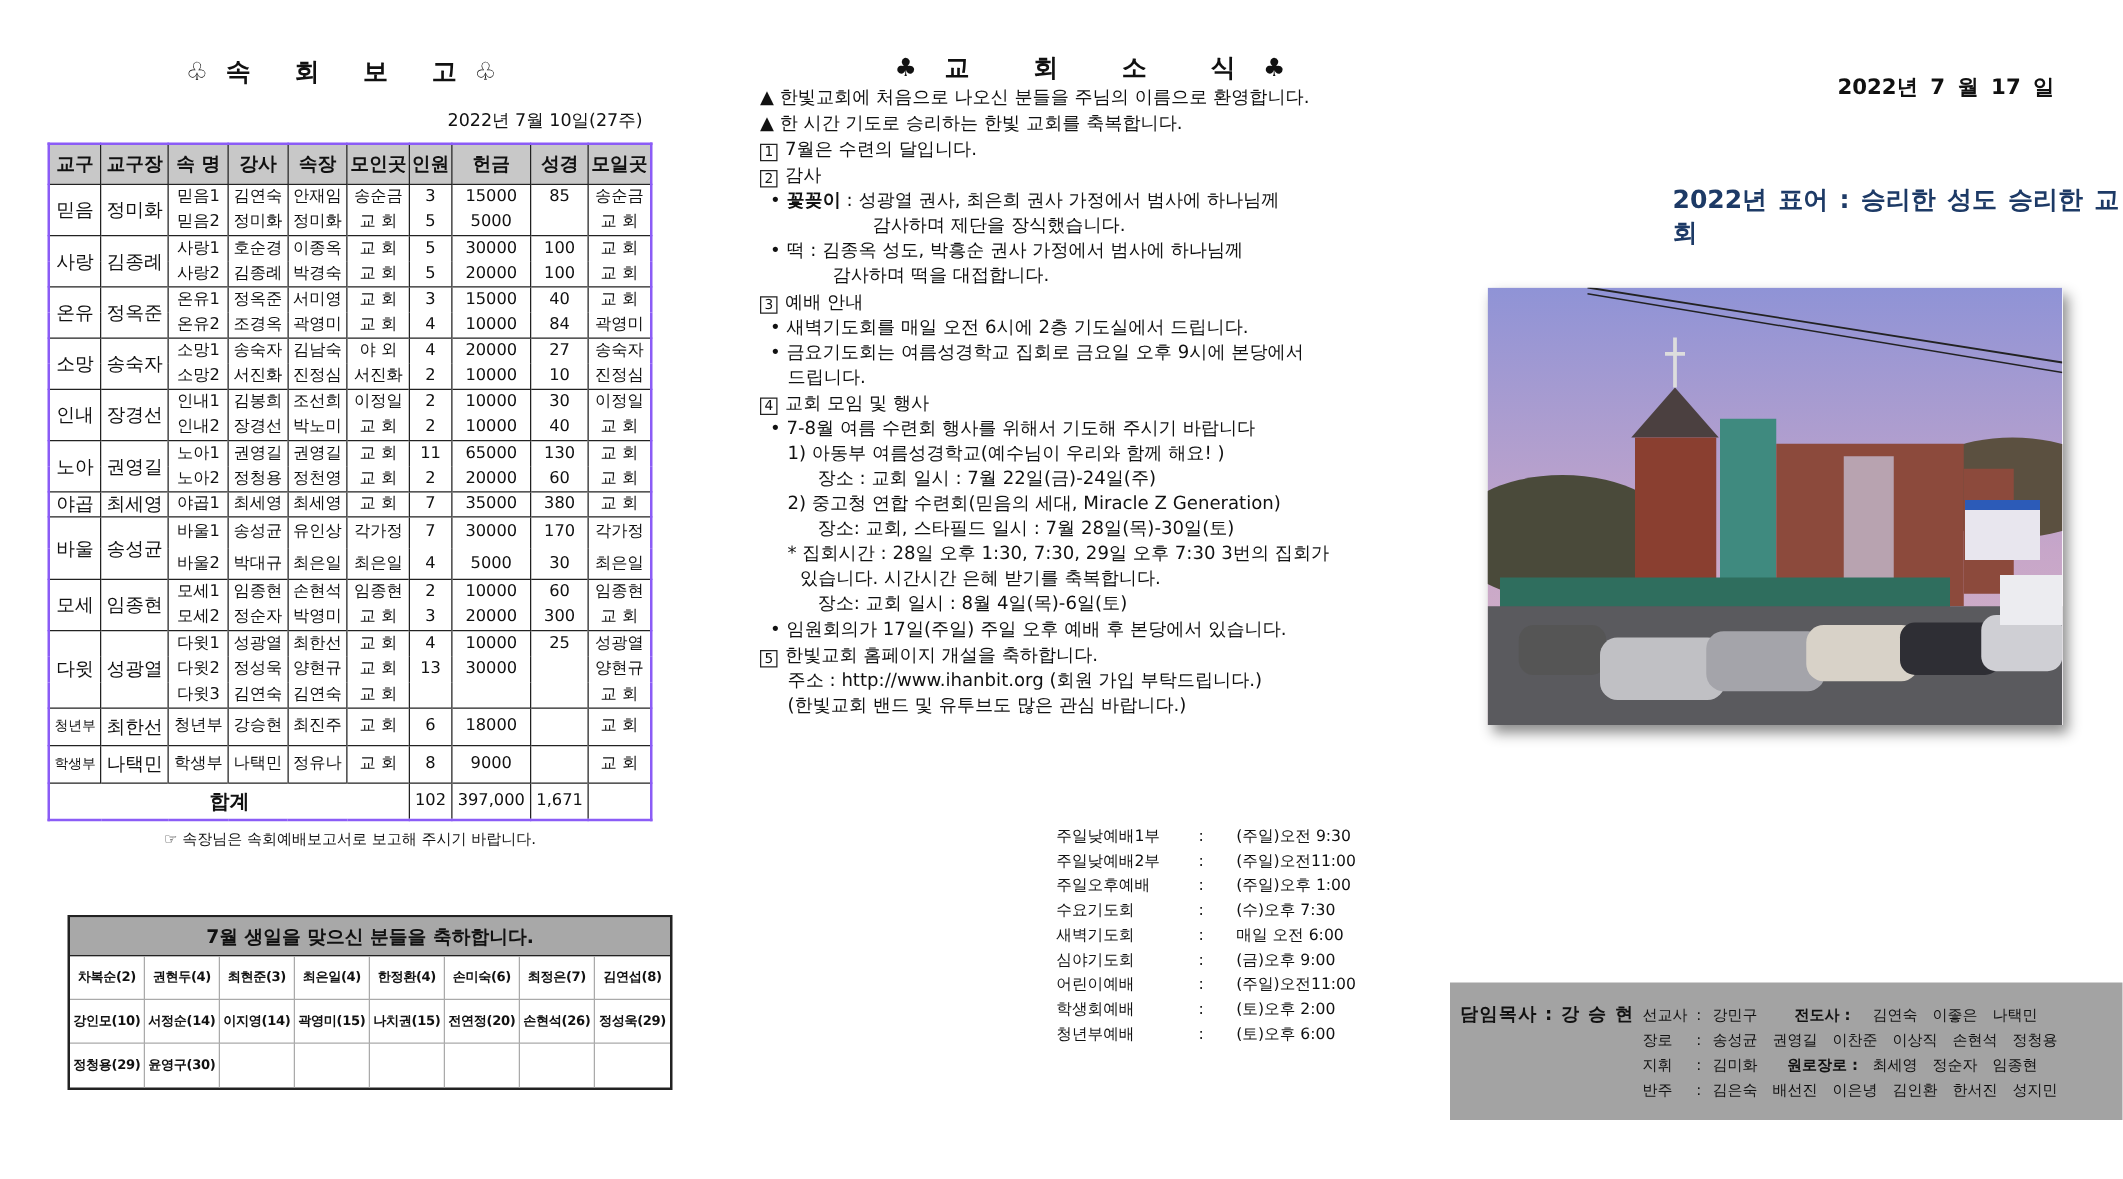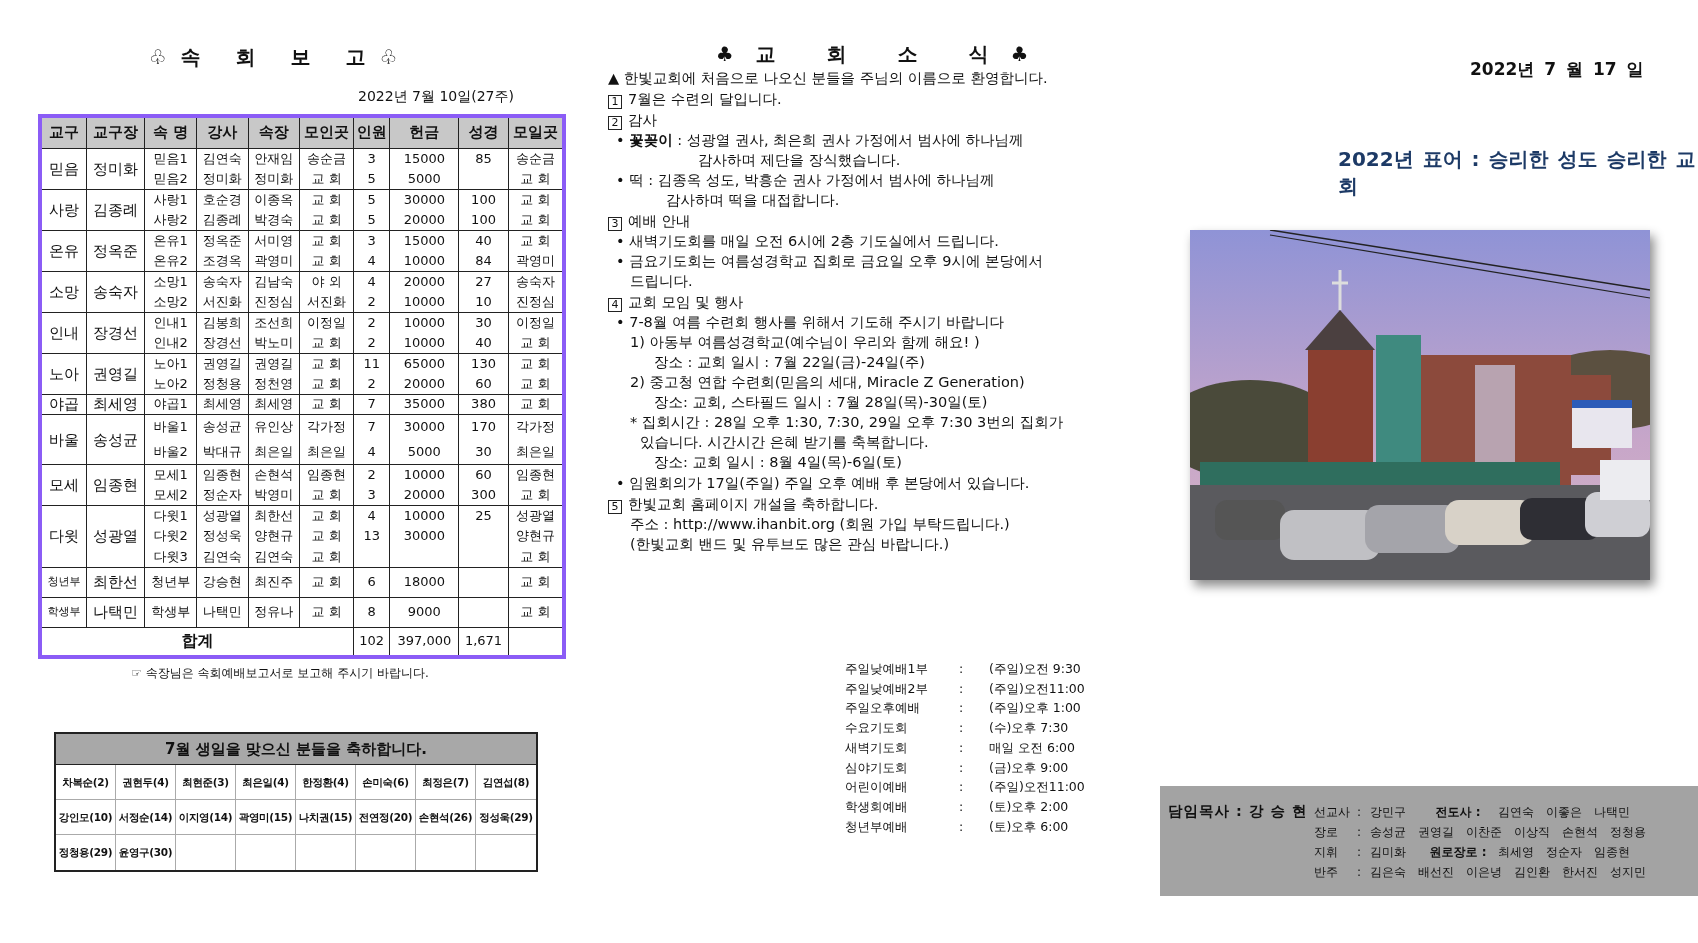--- a/index.html
+++ b/index.html
@@ -3,21 +3,21 @@
 <meta charset="utf-8">
 <style>
   * { box-sizing: border-box; margin: 0; padding: 0; }
   html, body { width: 1698px; height: 943px; background: #ffffff; overflow: hidden; }
   body { position: relative; font-family: "DejaVu Sans", "Liberation Sans", sans-serif; color: #111; }
 
   
   .left { position: absolute; left: 38px; top: 44px; width: 484px; }
   .sec-title { text-align: center; font-weight: bold; font-size: 20px; letter-spacing: 14px; height: 28px; }
   .report-date { text-align: right; font-size: 14px; margin-top: 16px; padding-right: 8px; height: 22px; }
-  table.report { border-collapse: collapse; width: 528px; border: 4px solid #8b5cf6; margin-top: 4px; font-size: 13px; }
+  table.report { border-collapse: collapse; width: 484px; border: 2px solid #8b5cf6; margin-top: 4px; font-size: 13px; }
   table.report th { background: #c8c8c8; font-size: 15px; height: 32px; border: 1px solid #222; font-weight: bold; }
   table.report td { border-left: 1px solid #222; border-right: 1px solid #222; text-align: center; height: 20.5px; line-height: 18px; padding: 0 2px; white-space: nowrap; }
   table.report tr.grp-start td { border-top: 1px solid #222; }
   table.report td.gname { font-size: 15px; }
   table.report td.gname.small { font-size: 11px; }
   table.report td.tall { height: 25px; }
   table.report td.taller { height: 30px; }
   table.report tr.total td { border-top: 1px solid #222; height: 30px; font-size: 13px; }
   table.report tr.total td.label { font-size: 16px; font-weight: bold; }
   .report-note { text-align: center; font-size: 12px; margin-top: 6px; }
@@ -368,20 +368,21 @@
       <div class="bday-cell last-row"></div>
       <div class="bday-cell last-row"></div>
       <div class="bday-cell last-row"></div>
       <div class="bday-cell last-row"></div>
     </div>
 </div>
 
 <div class="mid">
   <div class="sec-title">♣교  회  소  식♣</div>
   <p>▲ 한빛교회에 처음으로 나오신 분들을 주님의 이름으로 환영합니다.</p>
+  <p class="gap">▲ 한 시간 기도로 승리하는 한빛 교회를 축복합니다.</p>
 
   <p class="gap"><span class="numbox">1</span><span>7월은 수련의 달입니다.</span></p>
 
   <p class="gap"><span class="numbox">2</span><span>감사</span></p>
   <p class="ind1">• <span class="bold">꽃꽂이</span><span> : 성광열 권사, 최은희 권사 가정에서 범사에 하나님께</span></p>
   <p class="ind-hang">감사하며 제단을 장식했습니다.</p>
   <p class="ind1">• 떡 : 김종옥 성도, 박흥순 권사 가정에서 범사에 하나님께</p>
   <p class="ind-tteok">감사하며 떡을 대접합니다.</p>
 
   <p class="gap"><span class="numbox">3</span><span>예배 안내</span></p>

